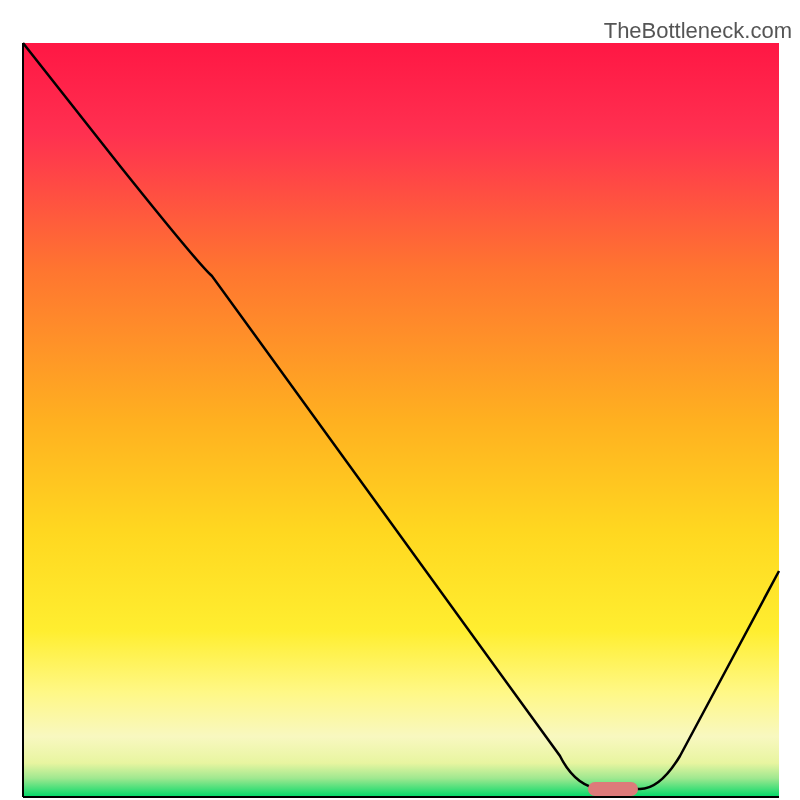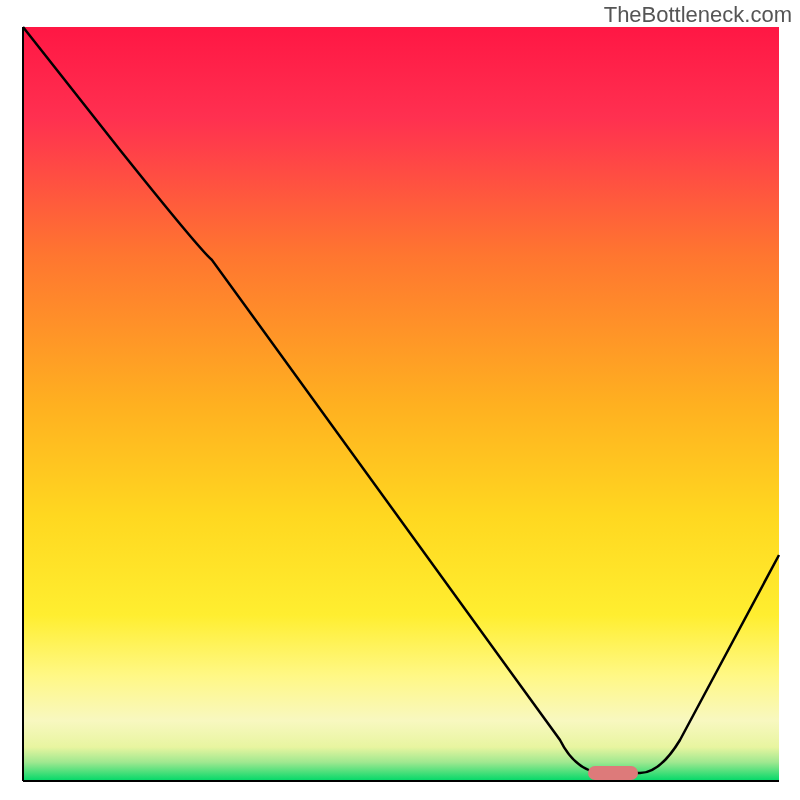--- a/index.html
+++ b/index.html
@@ -6,21 +6,21 @@
     margin: 0;
     padding: 0;
     width: 800px;
     height: 800px;
     position: relative;
     font-family: Arial, sans-serif;
     background: #ffffff;
   }
   .chart-container {
     position: absolute;
-    top: 0;
+    top: 16px;
     left: 0;
     width: 800px;
     height: 584px;
   }
   .watermark {
     position: absolute;
     top: 2px;
     right: 8px;
     font-size: 22px;
     color: #555555;

